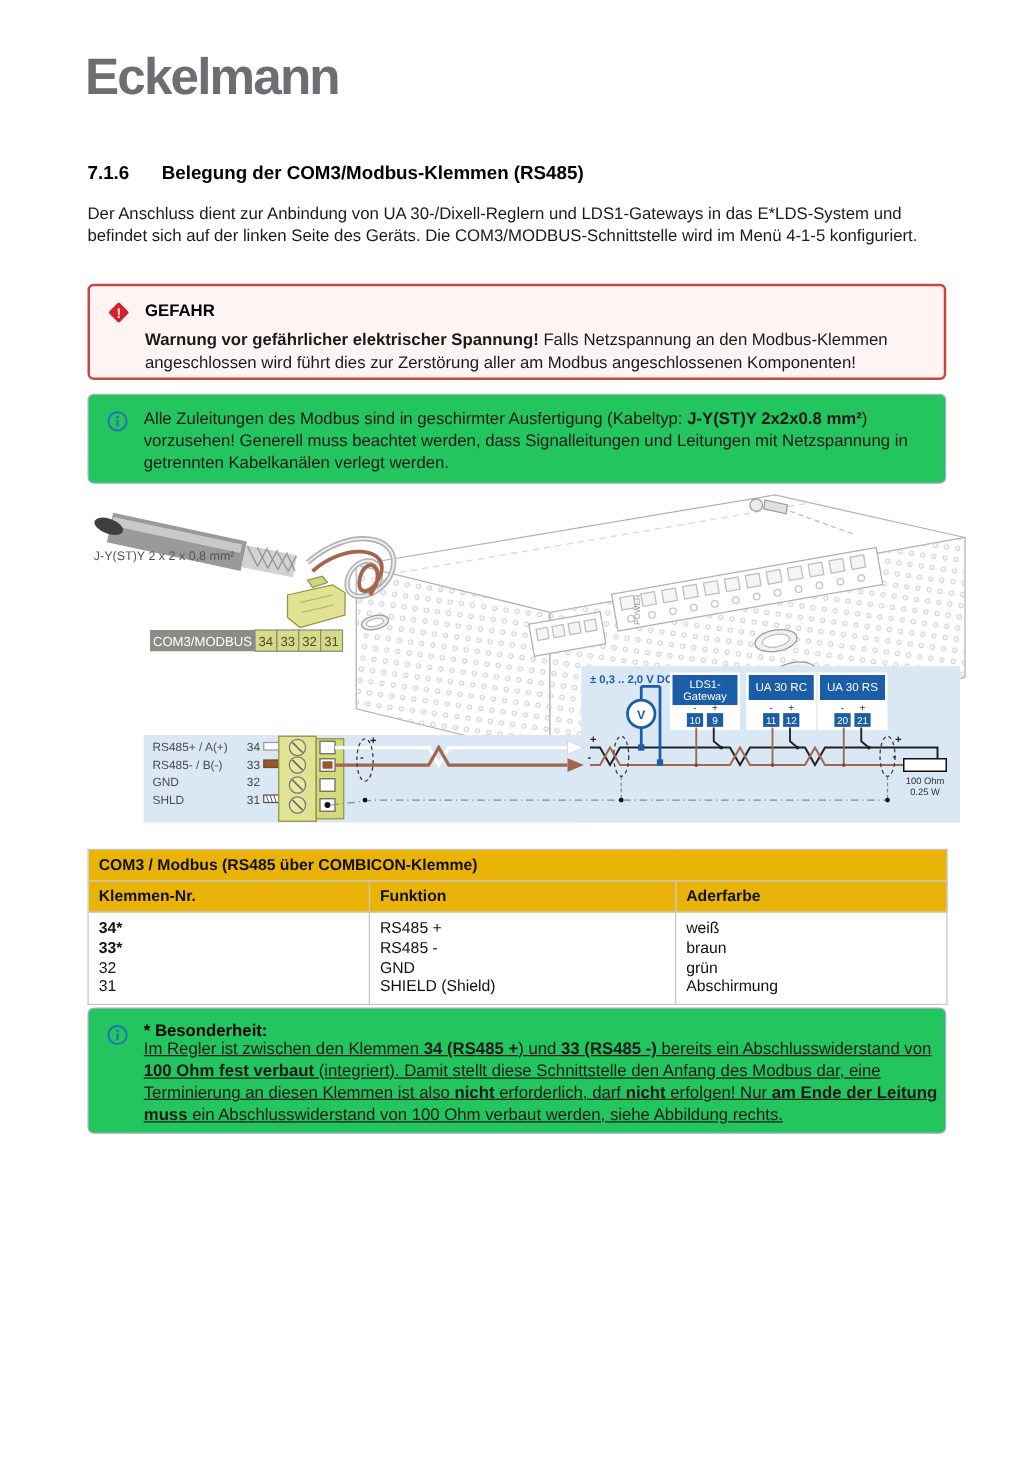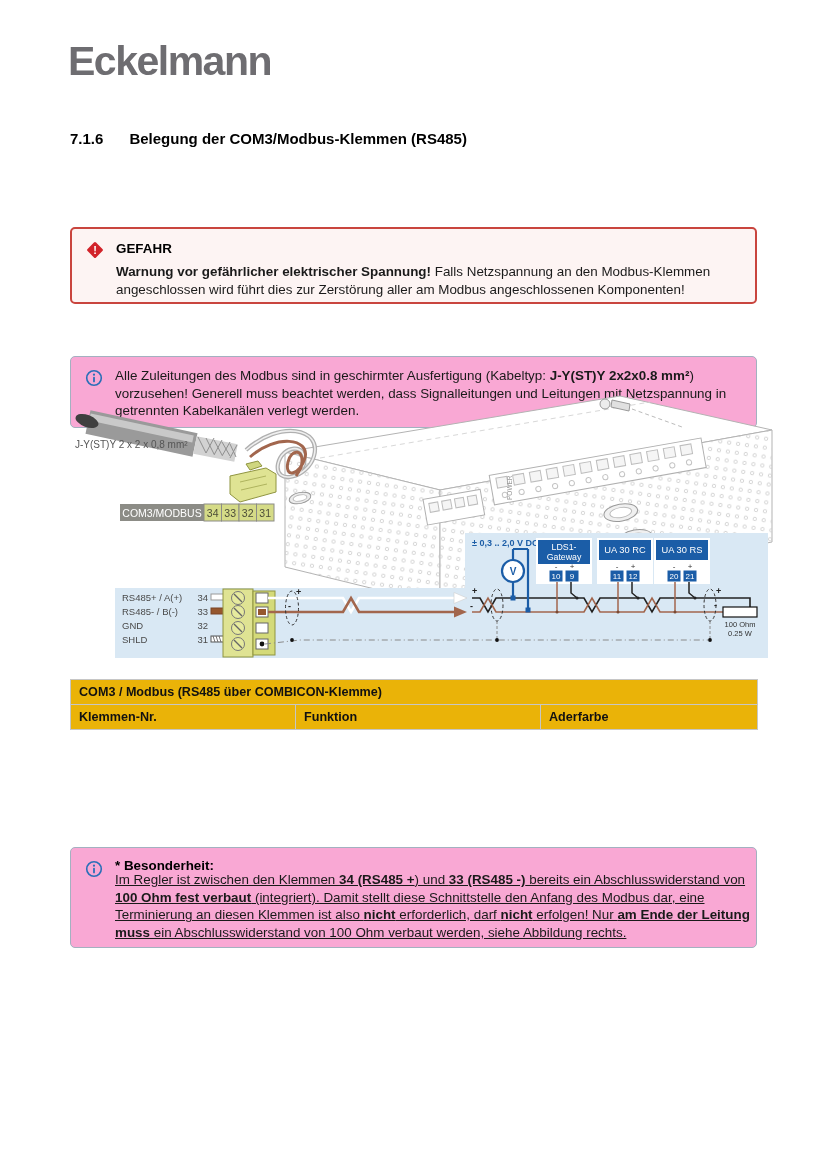--- a/index.html
+++ b/index.html
@@ -5,21 +5,21 @@
   html,body{margin:0;padding:0;background:#fff;}
   .page{position:relative;width:827px;height:991px;background:#fff;overflow:hidden;
         font-family:"Liberation Sans",sans-serif;color:#111;}
   .logo{position:absolute;left:68px;top:38px;font-size:41px;font-weight:bold;
         color:#6e6d71;letter-spacing:-1.5px;}
   .heading{position:absolute;left:70px;top:130px;font-size:15px;font-weight:bold;color:#000;}
   .heading .num{margin-right:26px;}
   .intro{position:absolute;left:70px;top:162px;width:695px;font-size:13.4px;line-height:17.5px;color:#1a1a1a;}
   .alertbox{position:absolute;left:70px;width:687px;box-sizing:border-box;border-radius:5px;}
   .danger{top:227px;height:77px;border:2px solid #c9453e;background:#fdf4f3;}
-  .note{border:1.5px solid #a3b1c0;background:#f9a8d4;margin-top:41px;}
+  .note{border:1.5px solid #a3b1c0;background:#22c55e;}
   .note1{top:315px;height:72px;}
   .note2{top:806px;height:101px;}
   .box-icon{position:absolute;left:13px;top:11px;width:20px;height:20px;}
   .box-title{position:absolute;left:44px;top:12px;font-size:13.4px;font-weight:bold;color:#000;}
   .box-body{position:absolute;left:44px;font-size:13.4px;line-height:17.6px;color:#1a1a1a;}
   .danger .box-body{top:34px;width:622px;}
   .note1 .box-body{top:10px;width:636px;}
   .note2 .box-body{top:23px;width:640px;text-decoration:underline;}
   .note2 .box-title{top:10px;}
   .diagram{position:absolute;left:60px;top:390px;width:720px;height:280px;}
@@ -39,20 +39,21 @@
 <body>
 
 <div class="page">
 
   <div class="logo">Eckelmann</div>
 
   <div class="heading">
     <span class="num">7.1.6</span><span>Belegung der COM3/Modbus-Klemmen (RS485)</span>
   </div>
 
+  <div class="intro">Der Anschluss dient zur Anbindung von UA 30-/Dixell-Reglern und LDS1-Gateways in das E*LDS-System und befindet sich auf der linken Seite des Geräts. Die COM3/MODBUS-Schnittstelle wird im Menü 4-1-5 konfiguriert.</div>
 
   <div class="alertbox danger">
     <svg class="box-icon" viewBox="0 0 20 20">
       <rect x="4" y="4" width="12" height="12" rx="1.5" transform="rotate(45 10 10)" fill="#d2232a"></rect>
       <text x="10" y="14" text-anchor="middle" font-size="11" font-weight="bold" fill="#fff" font-family="Liberation Sans, sans-serif">!</text>
     </svg>
     <div class="box-title">GEFAHR</div>
     <div class="box-body"><b>Warnung vor gefährlicher elektrischer Spannung!</b> Falls Netzspannung an den Modbus-Klemmen angeschlossen wird führt dies zur Zerstörung aller am Modbus angeschlossenen Komponenten!</div>
   </div>
 
@@ -320,20 +321,40 @@
         </colgroup>
       <tbody>
           <tr>
             <td class="thead" colspan="3">COM3 / Modbus (RS485 über COMBICON-Klemme)</td>
           </tr>
       <tr>
         <td class="thead">Klemmen-Nr.</td>
         <td class="thead">Funktion</td>
         <td class="thead">Aderfarbe</td>
       </tr>
+      <tr>
+        <td>
+          <div class="cell-line b">34*</div>
+          <div class="cell-line b">33*</div>
+          <div class="cell-line">32</div>
+          <div class="cell-line">31</div>
+        </td>
+        <td>
+          <div class="cell-line">RS485 +</div>
+          <div class="cell-line">RS485 -</div>
+          <div class="cell-line">GND</div>
+          <div class="cell-line">SHIELD (Shield)</div>
+        </td>
+        <td>
+          <div class="cell-line">weiß</div>
+          <div class="cell-line">braun</div>
+          <div class="cell-line">grün</div>
+          <div class="cell-line">Abschirmung</div>
+        </td>
+      </tr>
     </tbody>
       </table>
   </div>
 
   <div class="alertbox note note2">
     <svg class="box-icon" viewBox="0 0 20 20">
       <circle cx="10" cy="10" r="7.3" fill="none" stroke="#2a6fb8" stroke-width="1.6"></circle>
       <circle cx="10" cy="6.7" r="1.1" fill="#2a6fb8"></circle>
       <rect x="9.1" y="8.7" width="1.8" height="5.6" rx="0.9" fill="#2a6fb8"></rect>
     </svg>

